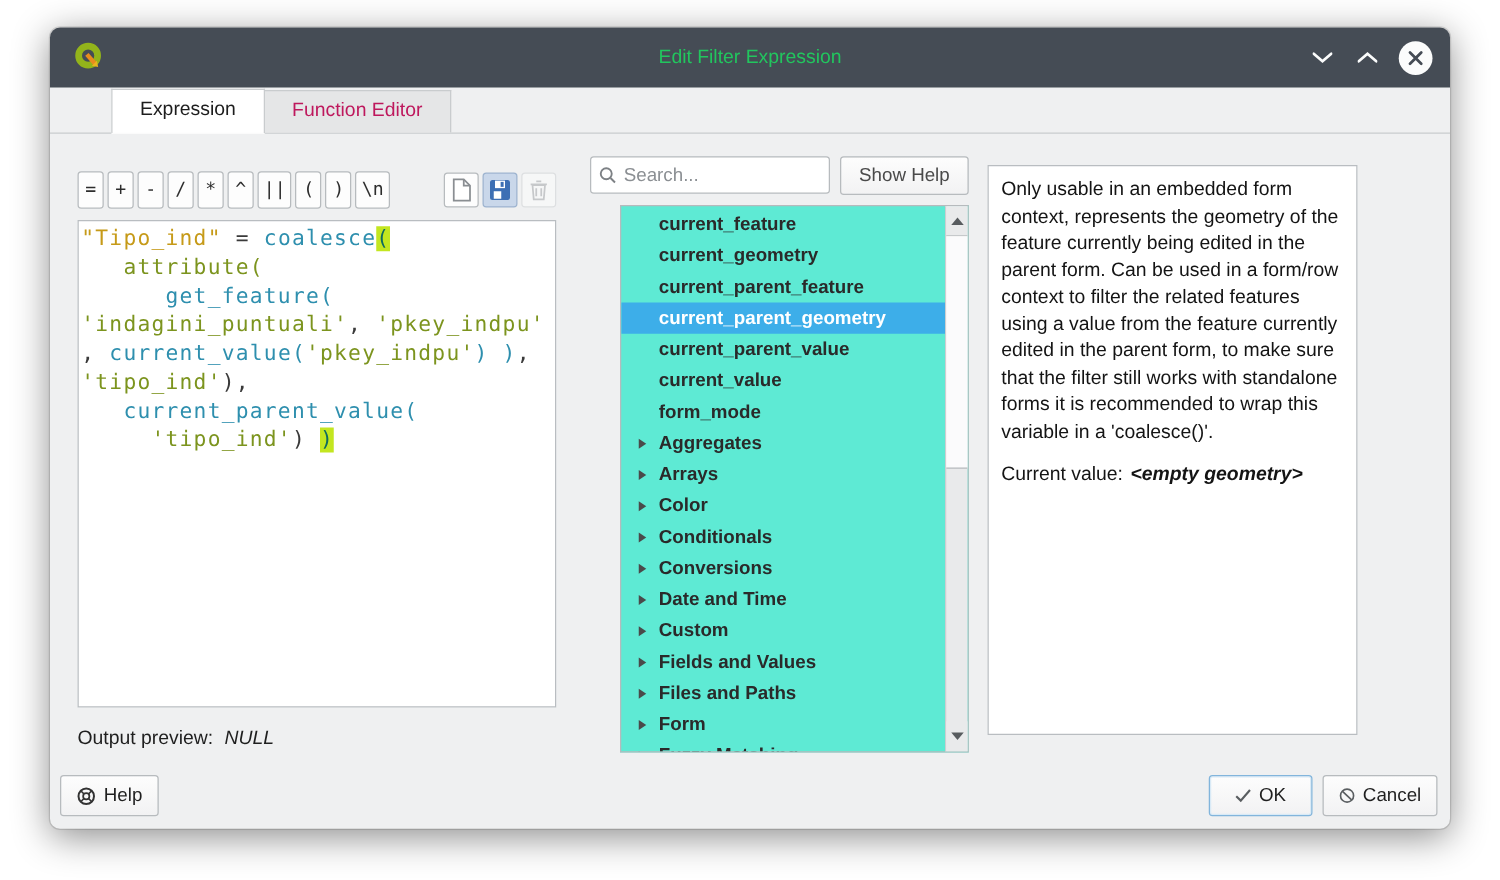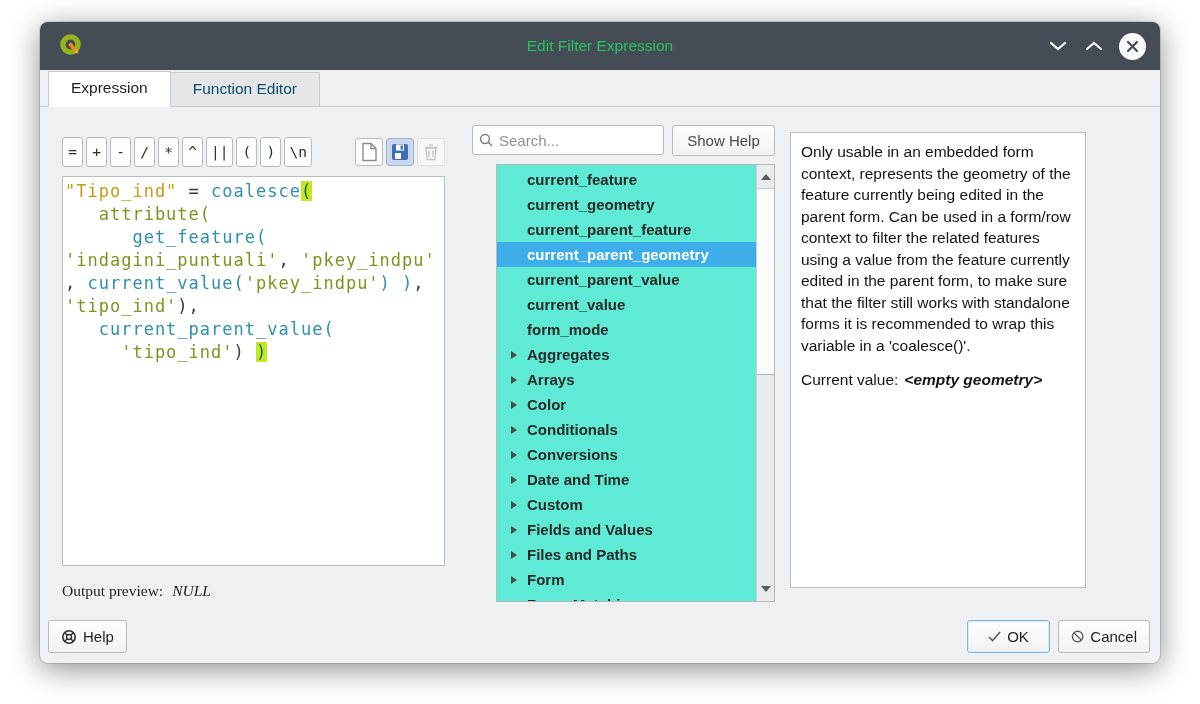--- a/index.html
+++ b/index.html
@@ -13,24 +13,24 @@
               display:flex; align-items:center; position:relative; }
   .qgis-logo { position:absolute; left:18px; top:11px; }
   .title { flex:1; text-align:center; color:#22c55e; font-size:15.5px; }
   .win-controls { position:absolute; right:14px; top:0; height:48px; display:flex; align-items:center; gap:14px; }
   .win-btn { width:22px; height:22px; display:flex; align-items:center; justify-content:center; cursor:pointer; }
   .close-btn { width:27px; height:27px; background:#fbfcfc; border-radius:50%;
                display:flex; align-items:center; justify-content:center; cursor:pointer; }
   
   .tabbar { display:flex; align-items:flex-end; height:37px; padding-left:8px;
             border-bottom:1px solid #c9ccce; }
-  .tab { font-size:15.5px; color:#0c4a6e; padding:7px 22px 8px 22px; background:#e5e6e7;
+  .tab { font-size:15.5px; color:#be185d; padding:7px 22px 8px 22px; background:#e5e6e7;
          border:1px solid #c9ccce; border-bottom:none; margin-right:-1px; cursor:pointer; }
   .tab.active { background:#ffffff; color:#1d1d1d; position:relative; margin-bottom:-1px;
-                padding-bottom:9px; border-bottom:1px solid #fdfdfd; }
+                padding-bottom:9px; border-bottom:1px solid #fdfdfd;margin-left:41px; }
   
   .content { display:flex; padding:0 33px 0 22px; align-items:flex-start; }
   .col-left  { width:383px; margin-top:29px; }
   .col-mid   { width:303px; margin-left:27px; margin-top:18px; }
   .col-right { width:296px; margin-left:15px; margin-top:25px; }
   
   .toolbar { display:flex; align-items:center; height:31px; }
   .op-btn { min-width:21px; height:30px; padding:0 4px; margin-right:3px; background:#fdfdfd;
             border:1px solid #b7bbbe; border-radius:3px; font-size:14.5px; color:#2d2d2d;
             display:flex; align-items:center; justify-content:center; cursor:pointer;
@@ -42,21 +42,21 @@
   .icon-btn.disabled { opacity:.55; border-color:#cfd2d4; cursor:default; }
   .code-editor { margin-top:9px; height:390px; background:#ffffff; border:1px solid #b9bdc1;
                  padding:3px 2px; overflow:hidden; white-space:pre;
                  font-family:"DejaVu Sans Mono","Liberation Mono",monospace;
                  font-size:17px; letter-spacing:1px; line-height:23px; cursor:text; }
   .tk-p { color:var(--syntax_plain,#3a3a3a); }
   .tk-f { color:var(--syntax_field,#c69a18); }
   .tk-k { color:var(--syntax_function,#2e8fae); }
   .tk-s { color:var(--syntax_string,#7c941e); }
   .tk-h { color:#0e6a60; background:var(--highlight,#c3e620); }
-  .output-preview { margin-top:16px; font-size:15.5px; color:#1f1f1f;font-family:Liberation Serif, serif; }
+  .output-preview { margin-top:16px; font-size:15.5px; color:#1f1f1f; }
   .output-preview .val { font-style:italic; margin-left:9px; }
   
   .search-row { display:flex; }
   .search-box { width:192px; height:30px; background:#fff; border:1px solid #b7bbbe; border-radius:3px;
                 display:flex; align-items:center; padding:0 6px; }
   .search-box input { border:none; outline:none; flex:1; min-width:0; font-size:15px; color:#333;
                       margin-left:6px; background:transparent;
                       font-family:"Liberation Sans","DejaVu Sans",sans-serif; }
   .search-box input::placeholder { color:#8b8f93; }
   .show-help-btn { width:111px; height:31px; margin-left:8px; background:linear-gradient(#fdfdfd,#f2f2f3);

